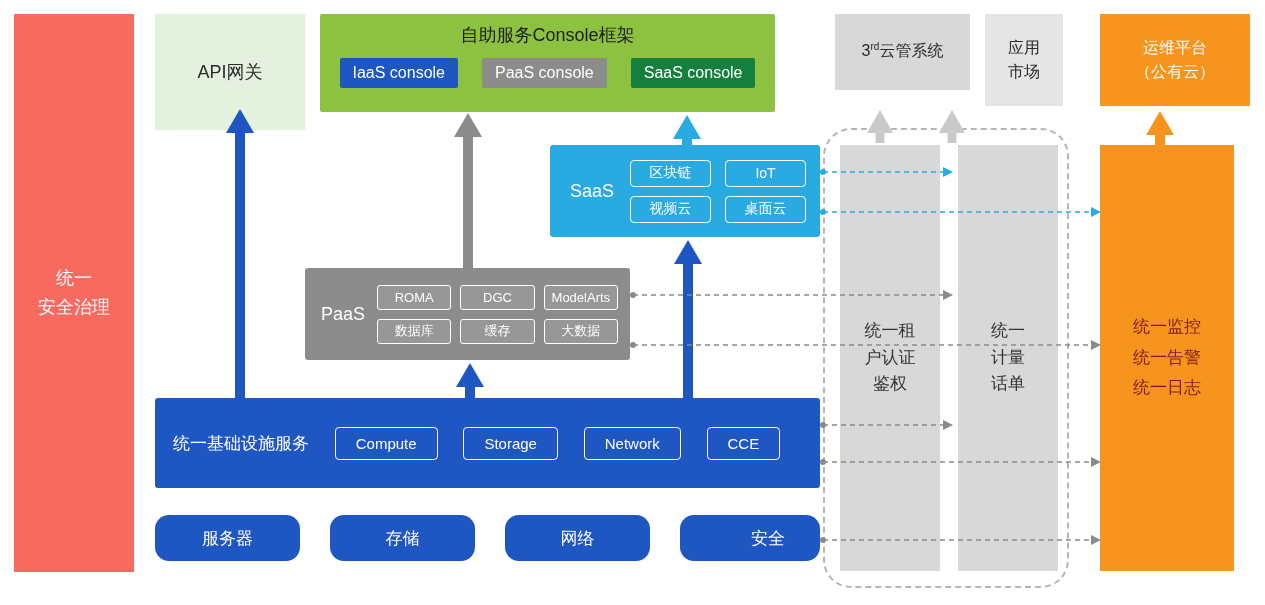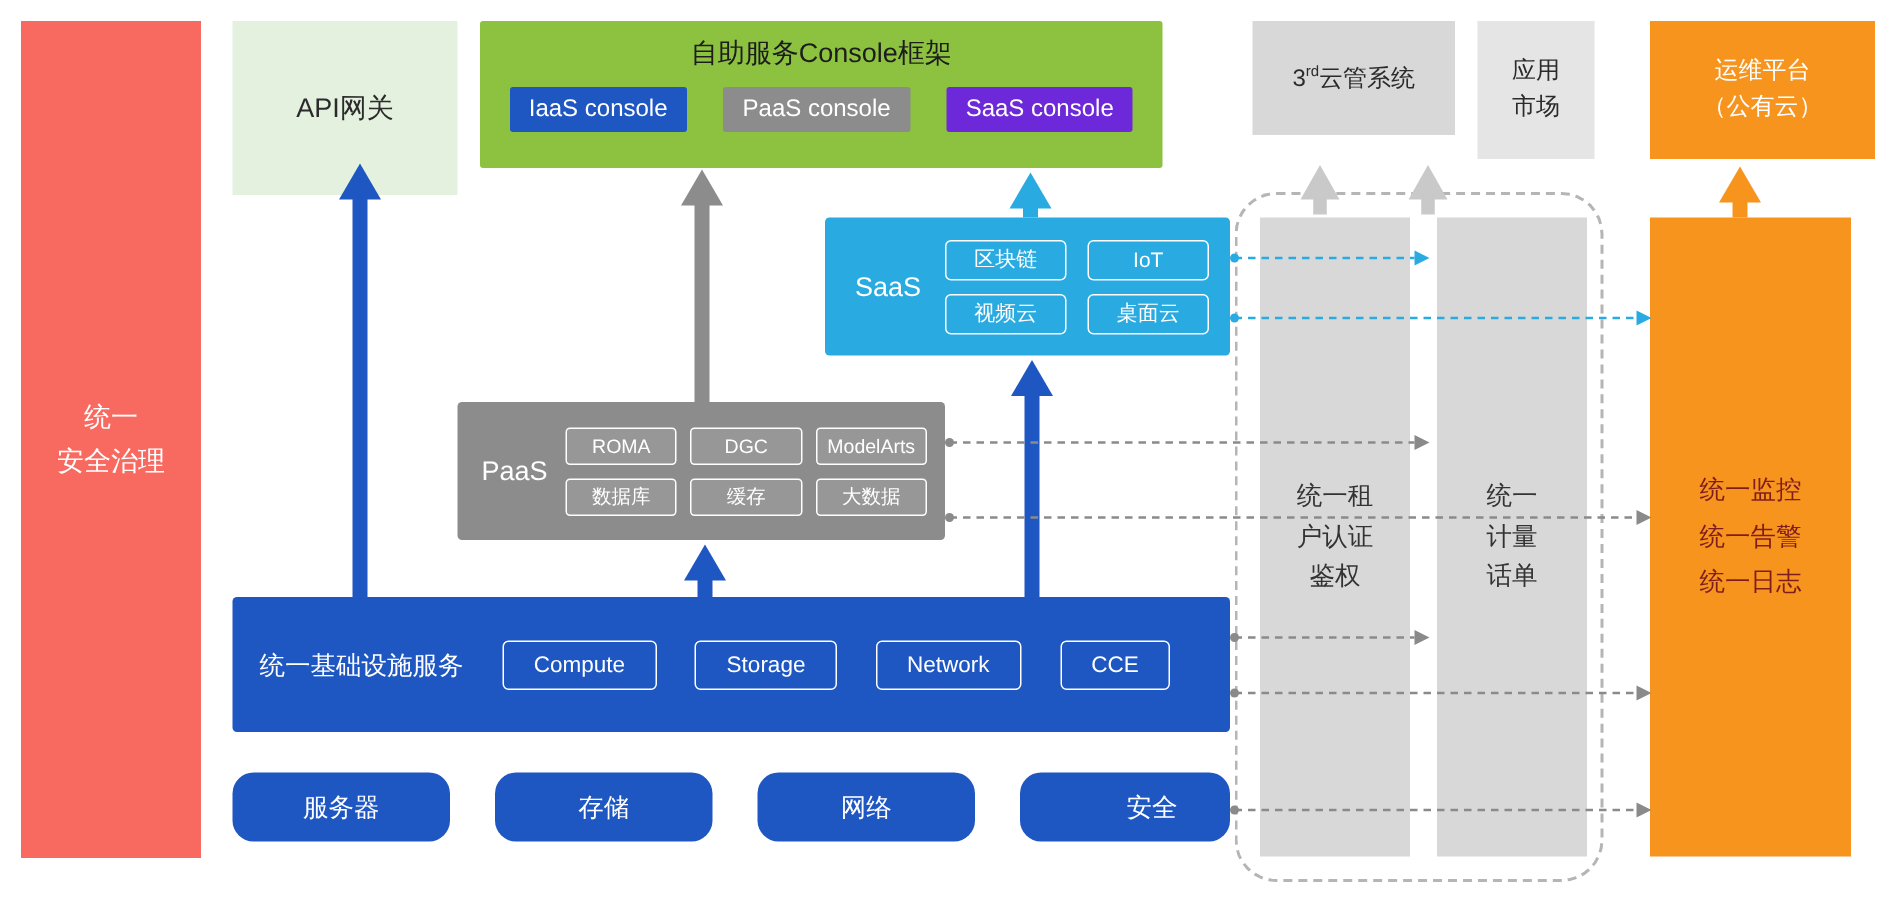--- a/index.html
+++ b/index.html
@@ -14,21 +14,21 @@
   .red-bar { left:14px; top:14px; width:120px; height:558px; background:#F8695F; color:#ffffff; font-size:18px; line-height:1.6; }
 
   
   .api-box { left:155px; top:14px; width:150px; height:116px; background:#E4F1DE; color:#2b2b2b; font-size:18px; }
   .console-box { left:320px; top:14px; width:455px; height:98px; background:#8CC23F; border-radius:2px; }
   .console-title { color:#1d1d1d; font-size:18px; text-align:center; padding-top:9px; }
   .console-chips { display:flex; justify-content:center; gap:24px; margin-top:11px; }
   .chip { height:30px; padding:0 13px; display:flex; align-items:center; justify-content:center; color:#ffffff; font-size:16px; border-radius:2px; }
   .chip-blue { background:#1E56C2; }
   .chip-gray { background:#8C8C8C; }
-  .chip-cyan { background:#6d28d9; }
+  .chip-cyan { background:#15803d; }
   .third-box { left:835px; top:14px; width:135px; height:76px; background:#D8D8D8; color:#2b2b2b; font-size:16px; }
   .third-box sup { font-size:10px; }
   .market-box { left:985px; top:14px; width:78px; height:92px; background:#e5e5e5; color:#2b2b2b; font-size:16px; line-height:1.5; }
   .om-box { left:1100px; top:14px; width:150px; height:92px; background:#F7941E; color:#ffffff; font-size:16px; line-height:1.5; }
 
   
   .layer-label { color:#ffffff; font-size:18px; }
   .wchip { border:1.5px solid #ffffff; border-radius:4px; color:#ffffff; font-size:14px; height:27px; display:flex; align-items:center; justify-content:center; padding:0 6px; }
 
   .saas-box { left:550px; top:145px; width:270px; height:92px; background:#29ABE2; display:flex; align-items:center; padding:0 14px 0 20px; gap:16px; border-radius:3px; }

